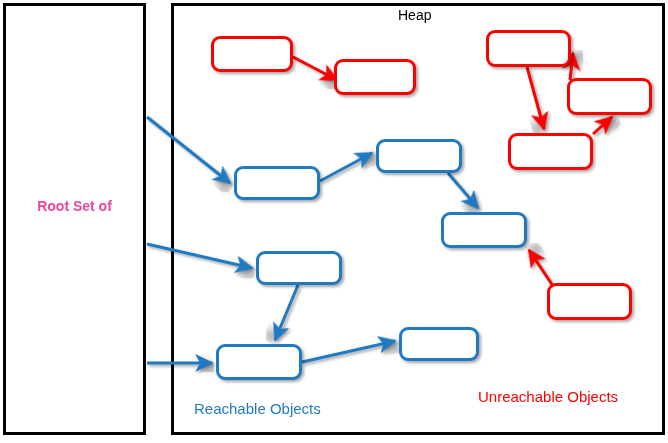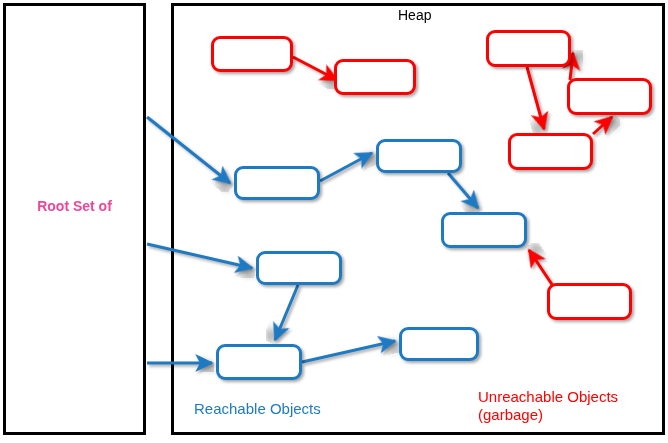--- a/index.html
+++ b/index.html
@@ -123,16 +123,15 @@
   <div class="obj red" style="left:334px;top:59px;width:82px;height:36px;"></div>
   <div class="obj red" style="left:486px;top:30px;width:85px;height:37px;"></div>
   <div class="obj red" style="left:567px;top:78px;width:85px;height:37px;"></div>
   <div class="obj red" style="left:508px;top:133px;width:85px;height:37px;"></div>
   <div class="obj red" style="left:547px;top:283px;width:85px;height:37px;"></div>
 
   <div class="legend" id="legend-reachable">Reachable Objects</div>
 
   <div class="legend" id="legend-unreachable">
     <span>Unreachable Objects</span>
-    <span>(garbage)</span>
   </div>
 
 </div>
 
 </body></html>

